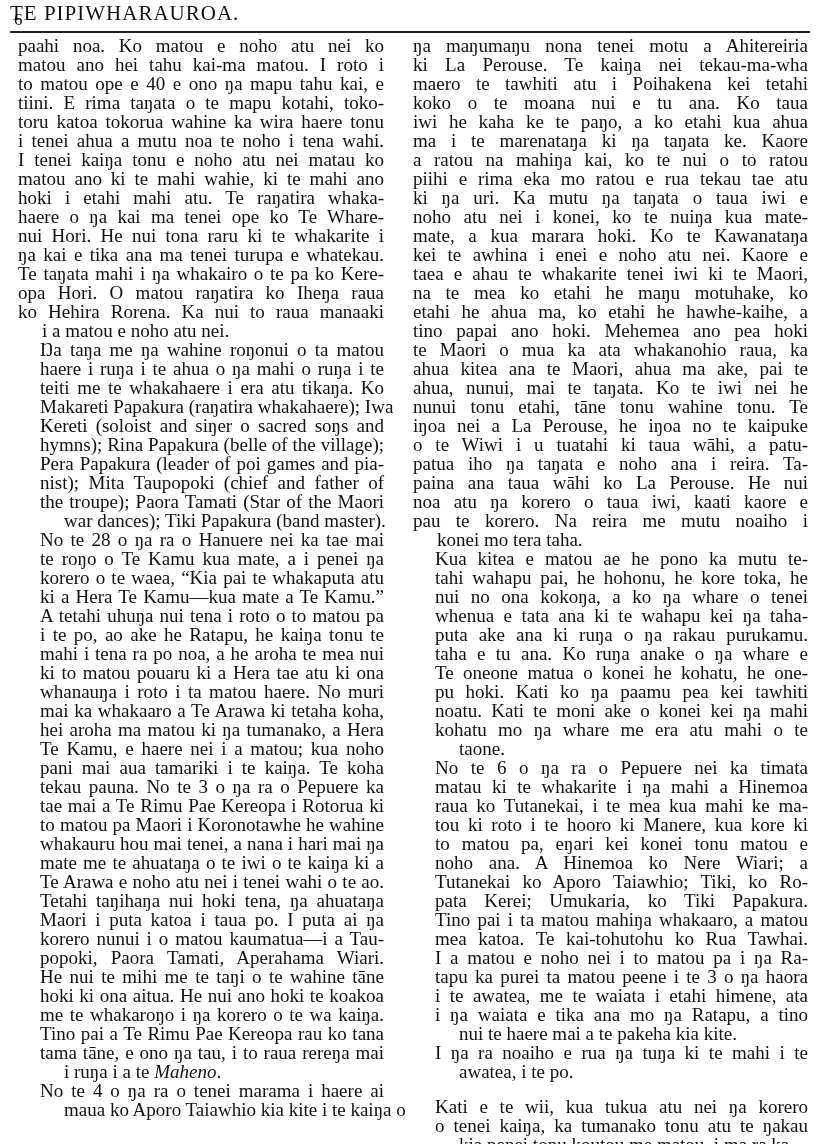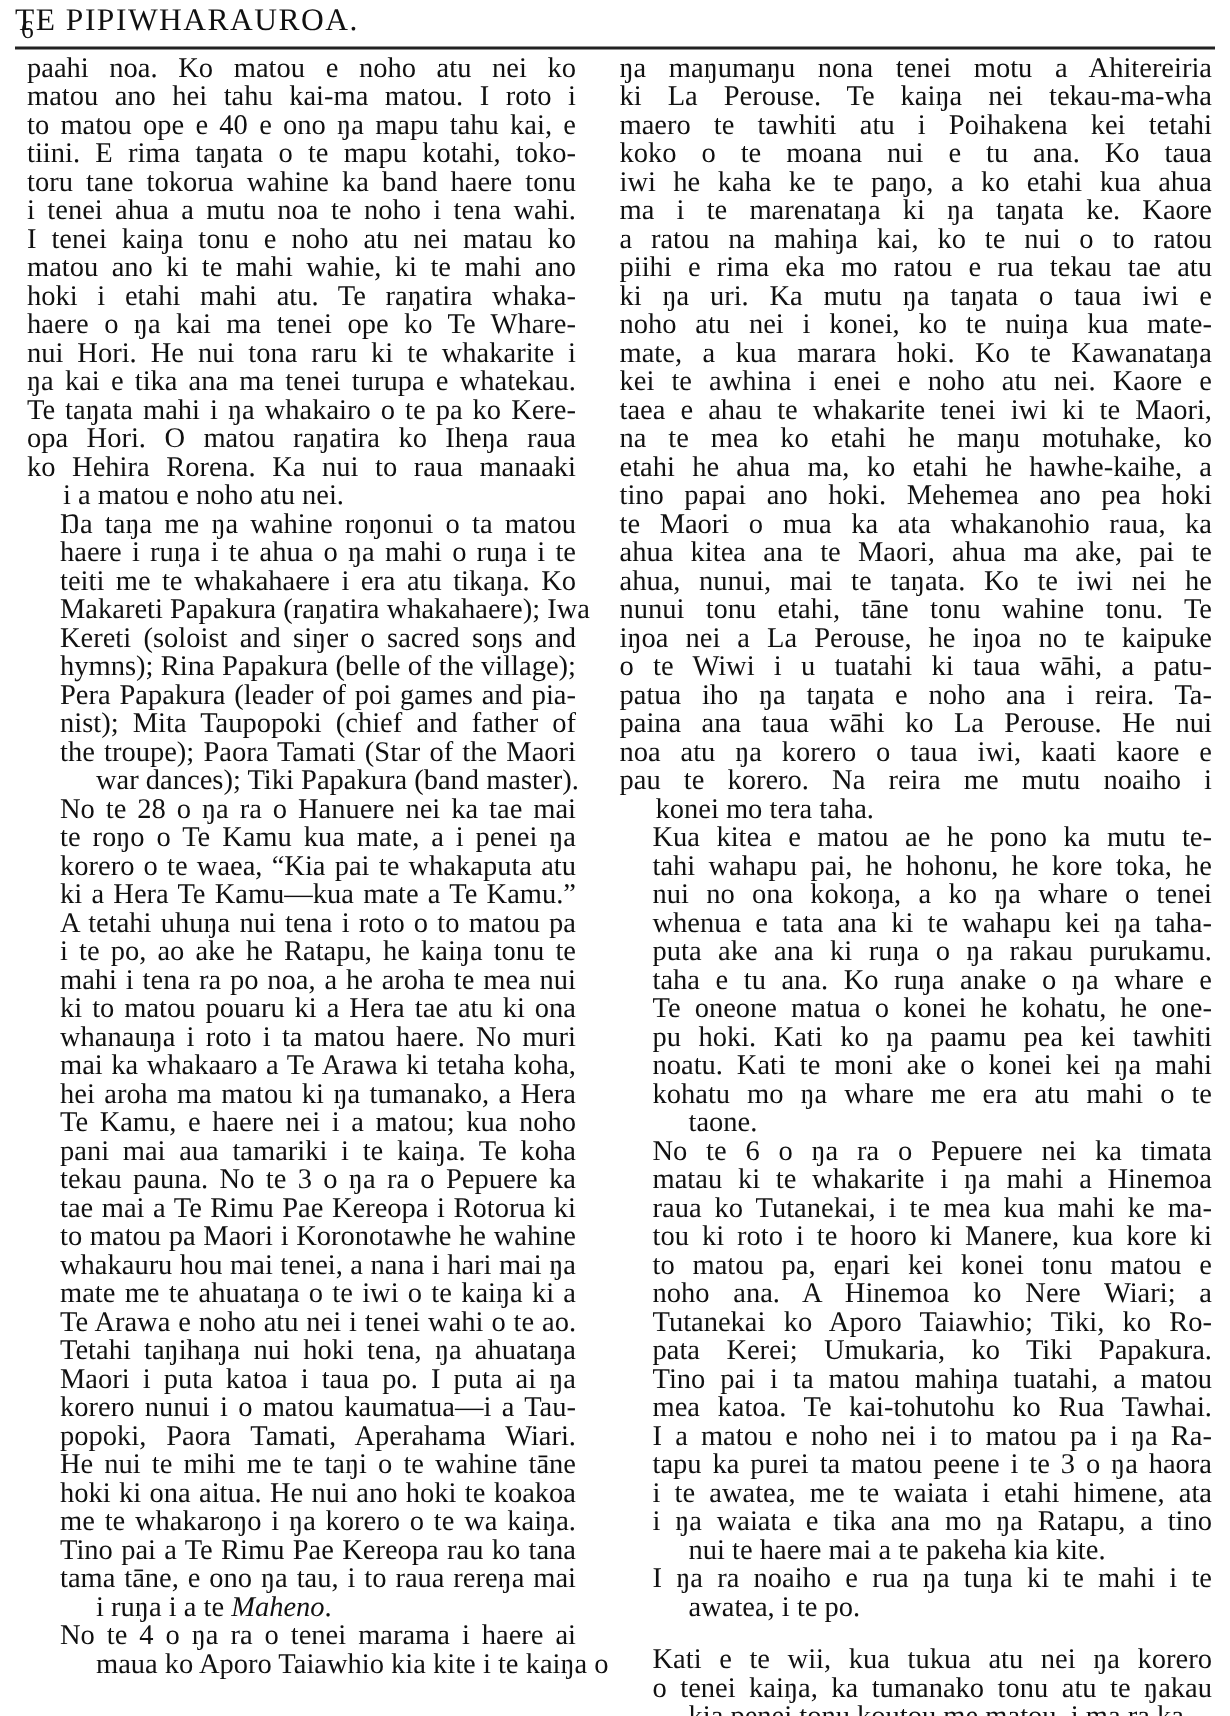--- a/index.html
+++ b/index.html
@@ -25,21 +25,21 @@
   <div class="masthead">TE PIPIWHARAUROA.</div>
 </div>
 <div class="rule"></div>
 
 <div class="col left" id="col-left">
     <p class="">
       <span class="line">paahi noa.  Ko matou e noho atu nei ko</span>
       <span class="line">matou ano hei tahu kai-ma matou.  I roto i</span>
       <span class="line">to matou ope e 40 e ono ŋa mapu tahu kai, e</span>
       <span class="line">tiini.  E rima taŋata o te mapu kotahi, toko-</span>
-      <span class="line">toru tane tokorua wahine ka band haere tonu</span>
+      <span class="line">toru katoa tokorua wahine ka wira haere tonu</span>
       <span class="line">i tenei ahua a mutu noa te noho i tena wahi.</span>
       <span class="line">I tenei kaiŋa tonu e noho atu nei matau ko</span>
       <span class="line">matou ano ki te mahi wahie, ki te mahi ano</span>
       <span class="line">hoki i etahi mahi atu.  Te raŋatira whaka-</span>
       <span class="line">haere o ŋa kai ma tenei ope ko Te Whare-</span>
       <span class="line">nui Hori.  He nui tona raru ki te whakarite i</span>
       <span class="line">ŋa kai e tika ana ma tenei turupa e whatekau.</span>
       <span class="line">Te taŋata mahi i ŋa whakairo o te pa ko Kere-</span>
       <span class="line">opa Hori.  O matou raŋatira ko Iheŋa raua</span>
       <span class="line">ko Hehira Rorena.  Ka nui to raua manaaki</span>
@@ -138,21 +138,21 @@
     </p>
     <p class="ind">
       <span class="line" style="text-indent: 22px;">No te 6 o ŋa ra o Pepuere nei ka timata</span>
       <span class="line">matau ki te whakarite i ŋa mahi a Hinemoa</span>
       <span class="line">raua ko Tutanekai, i te mea kua mahi ke ma-</span>
       <span class="line">tou ki roto i te hooro ki Manere, kua kore ki</span>
       <span class="line">to matou pa, eŋari kei konei tonu matou e</span>
       <span class="line">noho ana.  A Hinemoa ko Nere Wiari; a</span>
       <span class="line">Tutanekai ko Aporo Taiawhio; Tiki, ko Ro-</span>
       <span class="line">pata Kerei;  Umukaria, ko Tiki Papakura.</span>
-      <span class="line">Tino pai i ta matou mahiŋa tuatahi, a matou</span>
+      <span class="line">Tino pai i ta matou mahiŋa whakaaro, a matou</span>
       <span class="line">mea katoa.  Te kai-tohutohu ko Rua Tawhai.</span>
       <span class="line">I a matou e noho nei i to matou pa i ŋa Ra-</span>
       <span class="line">tapu ka purei ta matou peene i te 3 o ŋa haora</span>
       <span class="line">i te awatea, me te waiata i etahi himene, ata</span>
       <span class="line">i ŋa waiata e tika ana mo ŋa Ratapu, a tino</span>
       <span class="line last">nui te haere mai a te pakeha kia kite.</span>
     </p>
     <p class="ind">
       <span class="line" style="text-indent: 22px;">I ŋa ra noaiho e rua ŋa tuŋa ki te mahi i te</span>
       <span class="line last">awatea, i te po.</span>

